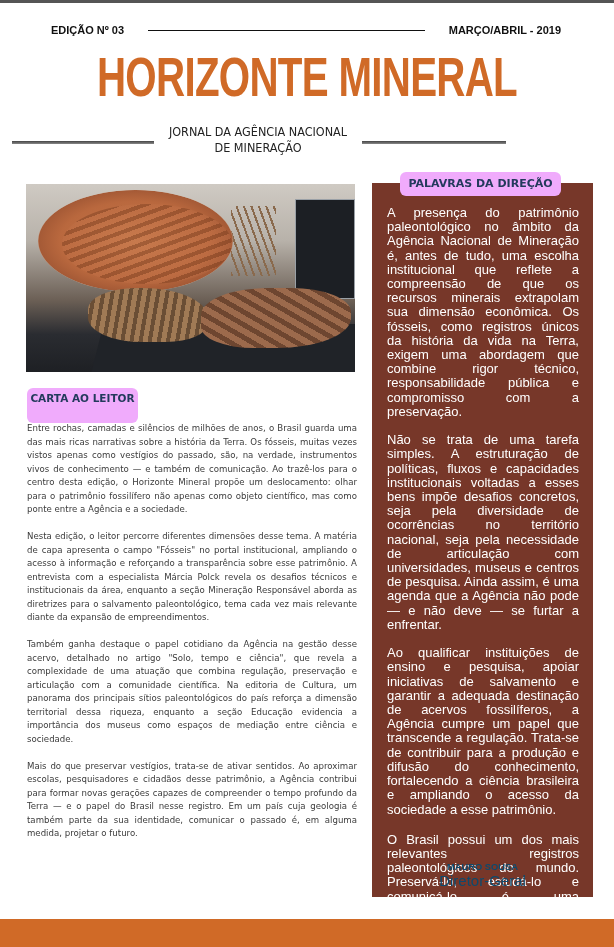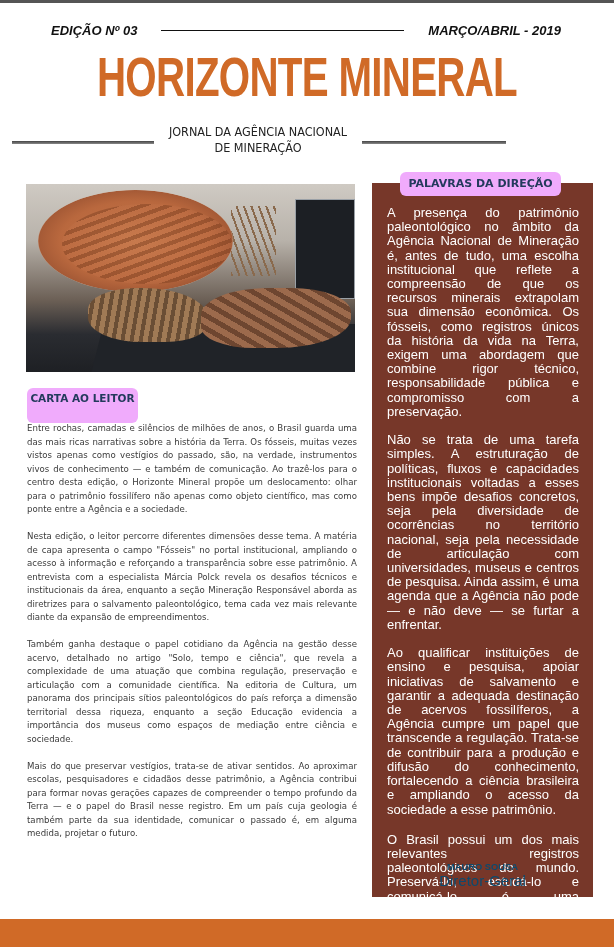--- a/index.html
+++ b/index.html
@@ -1,20 +1,20 @@
 <!DOCTYPE html>
 <html><head>
 <meta charset="utf-8">
 <style>
   * { box-sizing: border-box; margin: 0; padding: 0; }
   html, body { width: 614px; height: 947px; overflow: hidden; background: #ffffff; }
   body { position: relative; font-family: "DejaVu Sans", sans-serif; color: #3a3a3a; }
   .top-rule { position: absolute; left: 0; top: 0; width: 614px; height: 3px; background: #555555; }
   .meta-row { position: absolute; top: 24px; left: 51px; width: 510px; height: 12px; display: flex; align-items: center; }
-  .meta-left, .meta-right { font-family: "Liberation Sans", sans-serif; font-weight: bold; font-size: 13px; color: #111; white-space: nowrap; font-style: italic; }
+  .meta-left, .meta-right { font-family: "Liberation Sans", sans-serif; font-weight: bold; font-size: 11px; color: #111; white-space: nowrap; }
   .meta-line { flex: 1; height: 1px; background: #111; margin: 0 24px 0 24px; }
   .title { position: absolute; top: 46px; left: 0; width: 614px; text-align: center;
     font-family: "Liberation Sans", sans-serif; font-weight: bold; font-size: 56px; line-height: 62px;
     color: #d06a27; letter-spacing: -1px; transform: scaleX(0.72); transform-origin: center; }
   .subtitle-wrap { position: absolute; top: 124px; left: 0; width: 614px; height: 36px; }
   .sub-line { position: absolute; top: 17px; height: 3px; background: linear-gradient(#444,#888); }
   .sub-line.left { left: 12px; width: 142px; }
   .sub-line.right { left: 362px; width: 144px; }
   .subtitle { position: absolute; left: 158px; width: 200px; top: 0; text-align: center;
     font-family: "DejaVu Sans", sans-serif; font-size: 12.5px; line-height: 16px; color: #222; transform: scaleX(0.9); }

